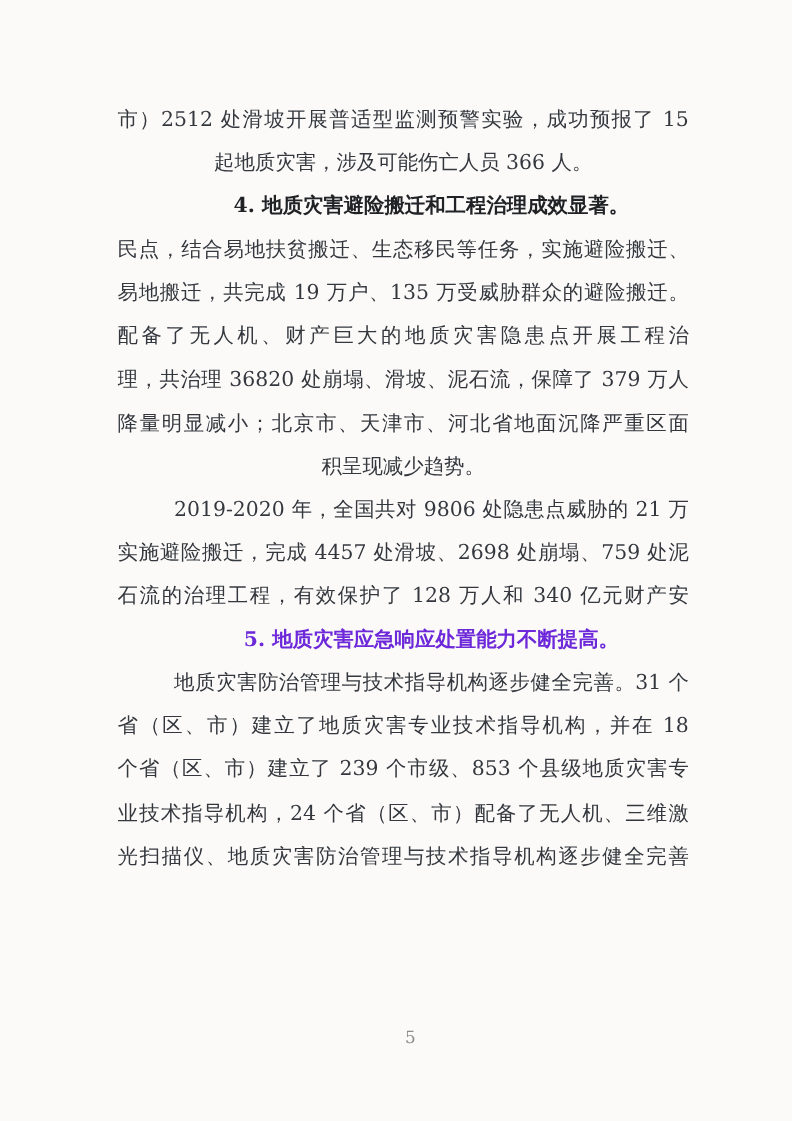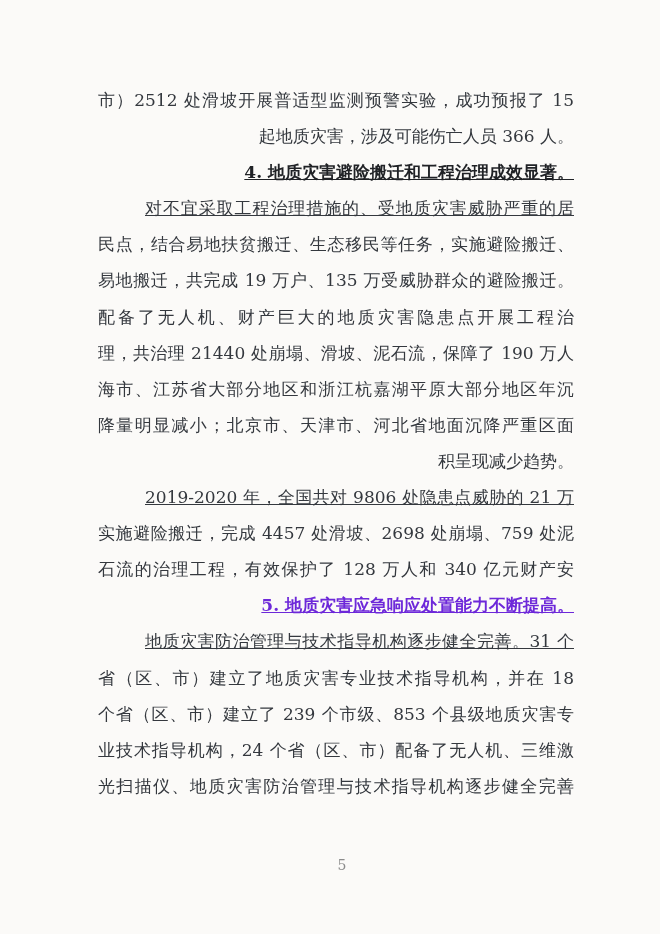--- a/index.html
+++ b/index.html
@@ -20,30 +20,29 @@
   .text-block {
     position: absolute;
     left: 86px;
     top: 82px;
     width: 476px;
   }
   .line {
     height: 36.1px;
     line-height: 36.1px;
     font-size: 17px;
-    text-align: right;
+    text-align: center;
     overflow: hidden;
   }
   .line.justify {
     text-align: justify;
     text-align-last: justify;
   }
   .line.indent {
     text-indent: 47px;
-    text-decoration: underline;
   }
   .line.bold {
     font-weight: bold;
     color: #202226;
   }
   .page-number {
     position: absolute;
     left: 0;
     right: 0;
     top: 852px;
@@ -56,26 +55,24 @@
   }
 </style>
 </head>
 <body style="background: rgb(251, 250, 248);">
 
 <div class="doc-page" style="background: rgb(251, 250, 248); color: rgb(52, 56, 62);">
   <div class="text-block">
       <div class="line justify">市）2512 处滑坡开展普适型监测预警实验，成功预报了 15</div>
       <div class="line">起地质灾害，涉及可能伤亡人员 366 人。</div>
       <div class="line bold indent" style="color: rgb(32, 34, 38);">4. 地质灾害避险搬迁和工程治理成效显著。</div>
-      <div class="line indent justify">对不宜采取工程治理措施的、受地质灾害威胁严重的居</div>
       <div class="line justify">民点，结合易地扶贫搬迁、生态移民等任务，实施避险搬迁、</div>
       <div class="line justify">易地搬迁，共完成 19 万户、135 万受威胁群众的避险搬迁。</div>
       <div class="line justify">配备了无人机、财产巨大的地质灾害隐患点开展工程治</div>
-      <div class="line justify">理，共治理 21440 处崩塌、滑坡、泥石流，保障了 190 万人</div>
-      <div class="line justify">海市、江苏省大部分地区和浙江杭嘉湖平原大部分地区年沉</div>
+      <div class="line justify">理，共治理 36820 处崩塌、滑坡、泥石流，保障了 379 万人</div>
       <div class="line justify">降量明显减小；北京市、天津市、河北省地面沉降严重区面</div>
       <div class="line">积呈现减少趋势。</div>
       <div class="line indent justify">2019-2020 年，全国共对 9806 处隐患点威胁的 21 万人</div>
       <div class="line justify">实施避险搬迁，完成 4457 处滑坡、2698 处崩塌、759 处泥</div>
       <div class="line justify">石流的治理工程，有效保护了 128 万人和 340 亿元财产安全。</div>
       <div class="line bold indent" style="color: #6d28d9;">5. 地质灾害应急响应处置能力不断提高。</div>
       <div class="line indent justify">地质灾害防治管理与技术指导机构逐步健全完善。31 个</div>
       <div class="line justify">省（区、市）建立了地质灾害专业技术指导机构，并在 18</div>
       <div class="line justify">个省（区、市）建立了 239 个市级、853 个县级地质灾害专</div>
       <div class="line justify">业技术指导机构，24 个省（区、市）配备了无人机、三维激</div>

